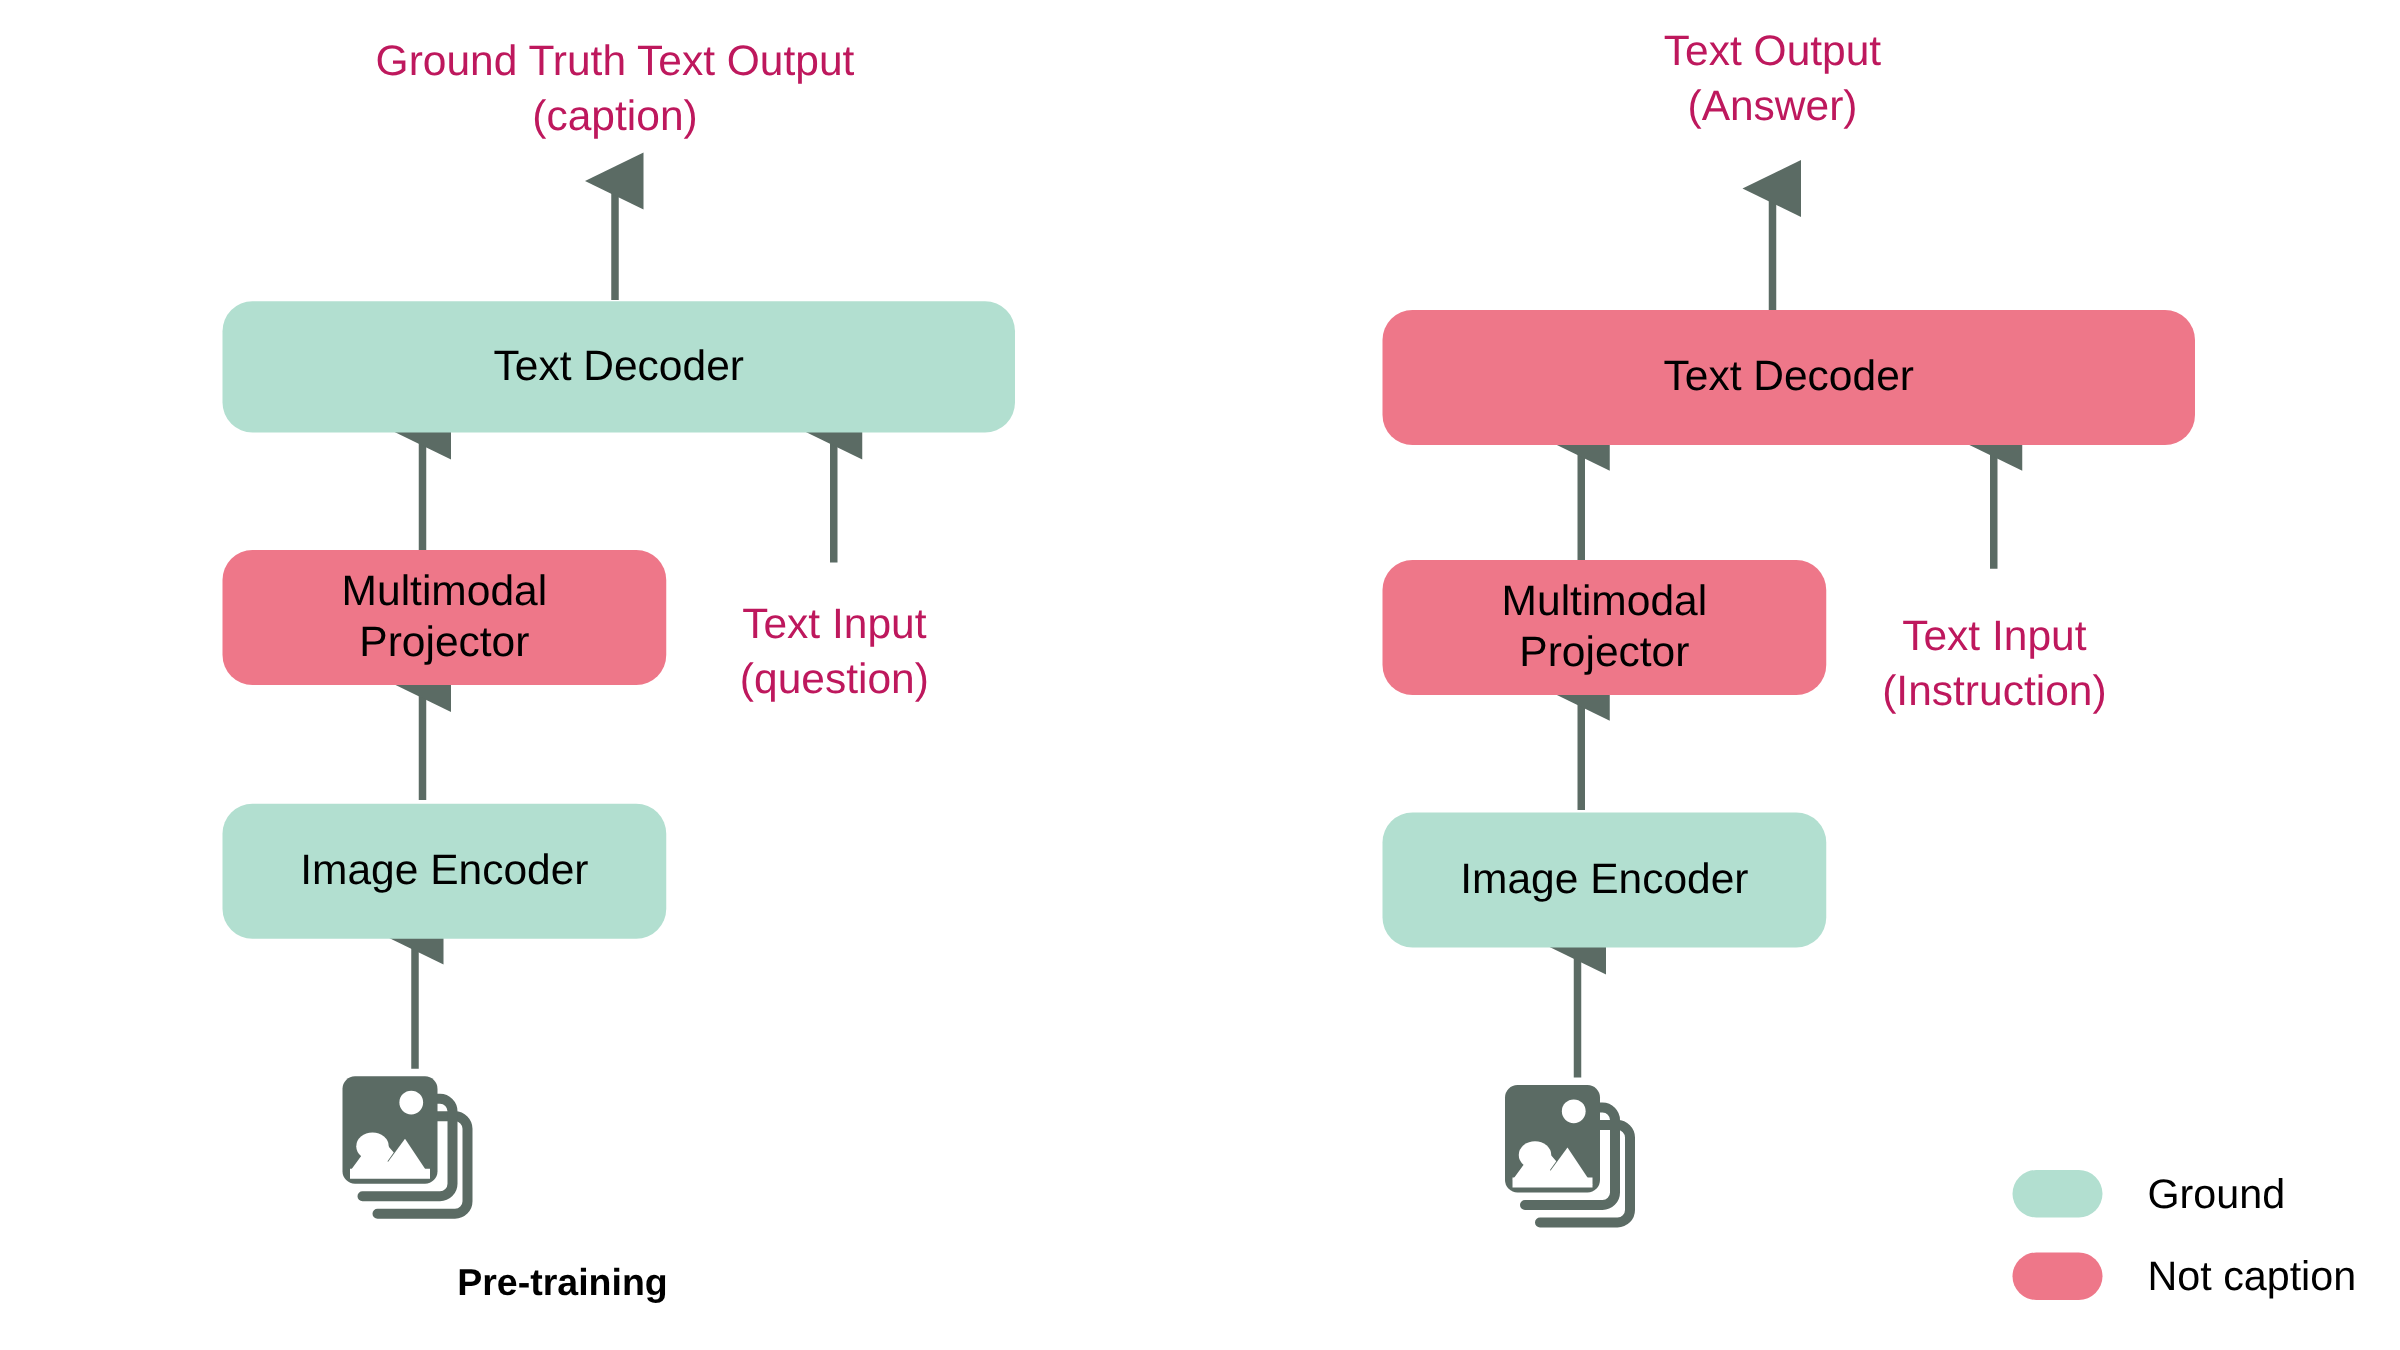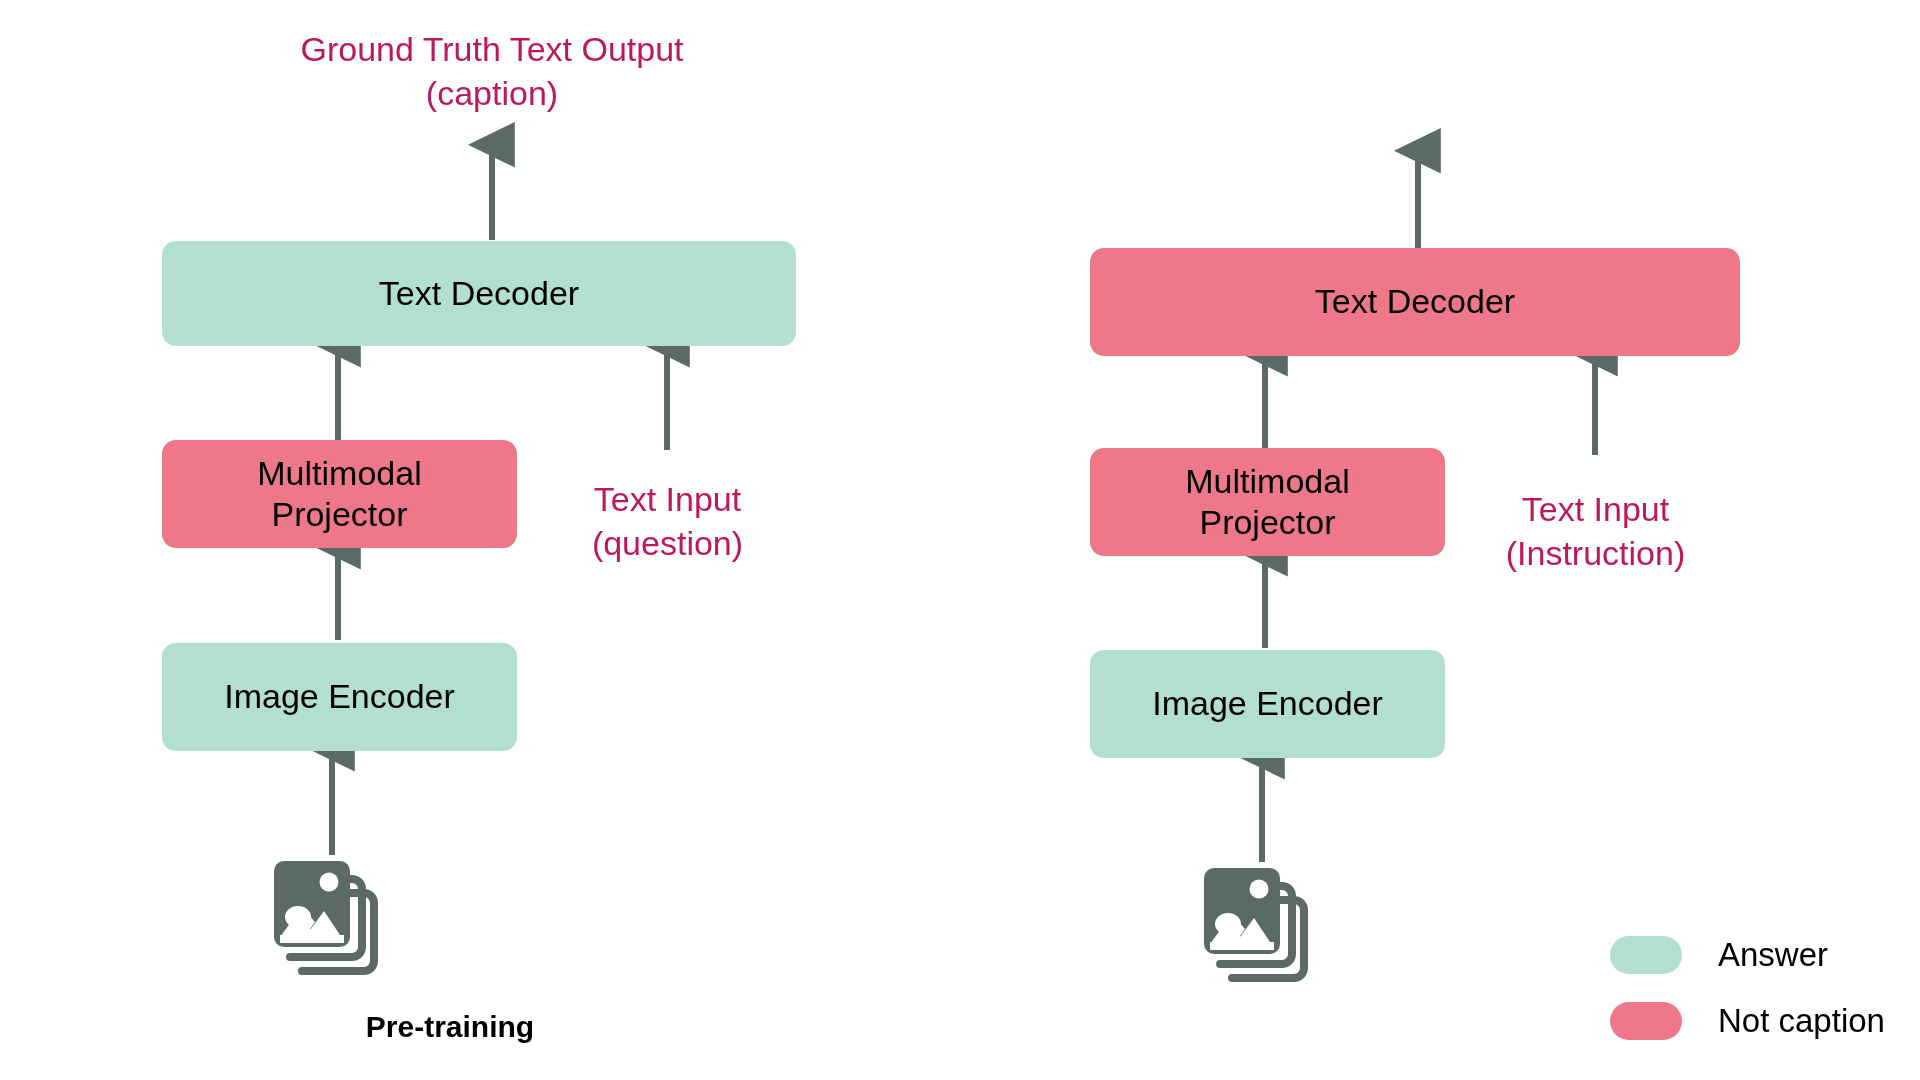--- a/index.html
+++ b/index.html
@@ -24,30 +24,31 @@
   }
   svg#diagram {
     position: absolute;
     left: 0; top: 0;
     width: 1920px;
     height: 1080px;
     display: block;
   }
   .node-box {
     position: absolute;
-    border-radius: 14px;
+    border-radius: 24px;
     display: flex;
     align-items: center;
     justify-content: center;
     text-align: center;
     line-height: 1.22;
     font-size: 34px;
     color: #000;
     font-family: "Liberation Sans", sans-serif;
     box-sizing: border-box;
+    margin-left: 16px;
   }
   .frozen { background: #b2dfd0; }
   .notfrozen { background: #ee7789; }
 
   .plain-label {
     position: absolute;
     text-align: center;
     font-size: 34px;
     line-height: 1.28;
     color: #be185d;
@@ -139,20 +140,22 @@
       <circle cx="57" cy="27" r="9.5" fill="#ffffff"></circle>
       <path d="M8 82 L30 52 L43 67 L38 74 L46 84 Z" fill="#ffffff"></path>
       <path d="M30 86 L52 56 L72 86 Z" fill="#ffffff"></path>
       <ellipse cx="26" cy="62" rx="13" ry="11" fill="#ffffff"></ellipse>
       <rect x="8" y="80" width="64" height="8" fill="#ffffff"></rect>
     </svg>
   </div>
 
   <div class="stage-label" style="left:320px; top:1010px; width:260px;">Pre-training</div>
 
+  <div class="plain-label" style="left:1248px; top:20px; width:340px;">Text Output
+(Answer)</div>
 
   <div class="node-box notfrozen" style="left:1090px; top:248px; width:650px; height:108px;">Text Decoder</div>
 
   <div class="node-box notfrozen" style="left:1090px; top:448px; width:355px; height:108px; white-space:pre-line;">Multimodal
 Projector</div>
 
   <div class="plain-label" style="left:1428px; top:488px; width:335px;">Text Input
 (Instruction)</div>
 
   <div class="node-box frozen" style="left:1090px; top:650px; width:355px; height:108px;">Image Encoder</div>
@@ -167,21 +170,21 @@
       <path d="M30 86 L52 56 L72 86 Z" fill="#ffffff"></path>
       <ellipse cx="26" cy="62" rx="13" ry="11" fill="#ffffff"></ellipse>
       <rect x="8" y="80" width="64" height="8" fill="#ffffff"></rect>
     </svg>
   </div>
 
 
   <div class="legend">
     <div class="legend-row">
       <div class="legend-swatch" style="background:#b2dfd0;"></div>
-      <div class="legend-text">Answer</div>
+      <div class="legend-text">Ground</div>
     </div>
     <div class="legend-row">
       <div class="legend-swatch" style="background:#ee7789;"></div>
       <div class="legend-text">Not caption</div>
     </div>
   </div>
 
 </div>
 
 </body></html>

